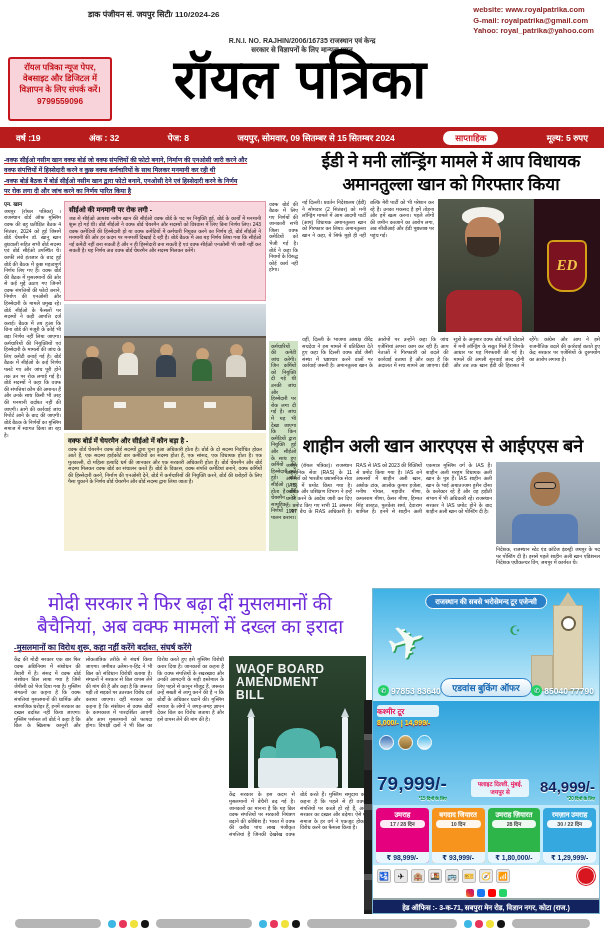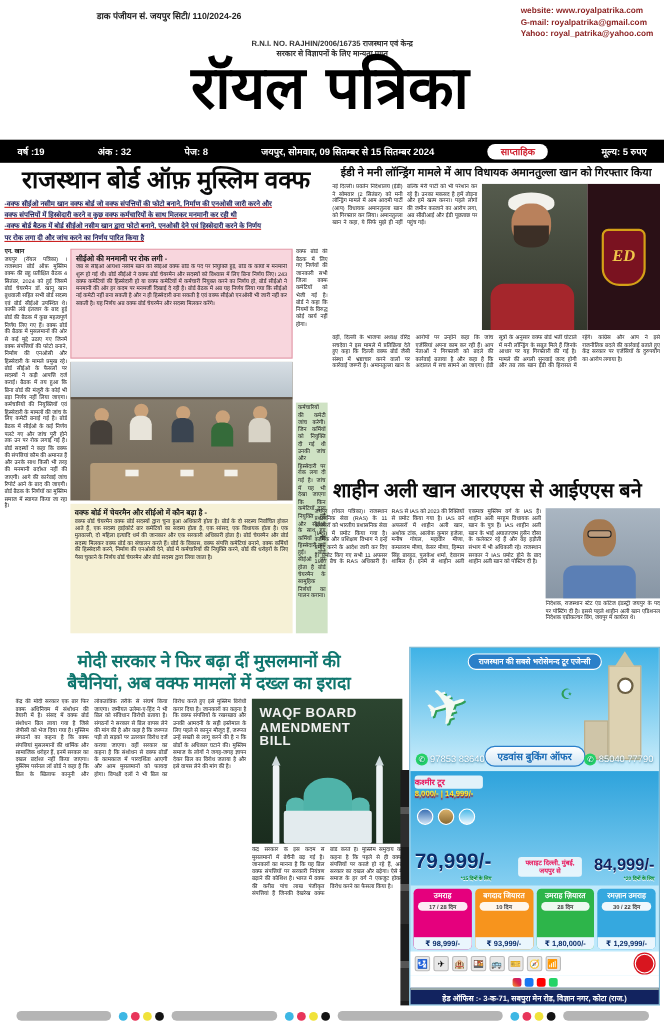--- a/index.html
+++ b/index.html
@@ -11,21 +11,21 @@
   .postal { position:absolute; left:88px; top:8px; font-size:8px; font-weight:bold; color:#222; }
   .contacts { position:absolute; right:10px; top:5px; font-size:7.5px; font-weight:bold; color:#8a1f1f; line-height:1.4; }
   .rni { position:absolute; left:150px; right:150px; top:36px; text-align:center; font-size:7px; font-weight:bold; color:#333; line-height:1.35; }
 
   
   .adbox-left { position:absolute; left:8px; top:57px; width:104px; height:64px; background:#f9d3da; border:2px solid #c4161c; border-radius:3px; color:#c4161c; font-weight:bold; font-size:8.3px; text-align:center; padding:3px 2px; line-height:1.35; }
   .main-title { position:absolute; left:112px; right:116px; top:46px; text-align:center; font-size:54px; line-height:1.25; font-weight:900; color:#000; white-space:nowrap; font-family:"DejaVu Sans",sans-serif; }
   .adbox-right { position:absolute; right:8px; top:57px; width:104px; height:67px; background:#d21e2e; border-radius:4px; color:#fff; font-weight:bold; font-size:10.5px; text-align:center; padding:7px 4px; line-height:1.4; }
 
   
-  .datebar { position:absolute; left:0; right:0; top:127px; height:21px; background:#000000; color:#fff; display:flex; align-items:center; justify-content:space-between; font-size:8.6px; font-weight:bold; padding:0 16px; }
+  .datebar { position:absolute; left:0; right:0; top:127px; height:21px; background:#b91c1c; color:#fff; display:flex; align-items:center; justify-content:space-between; font-size:8.6px; font-weight:bold; padding:0 16px; }
   .weekly-pill { background:#fff; color:#cf1f2d; padding:1px 12px; border-radius:9px; }
 
   
   .lead { position:absolute; left:4px; top:151px; width:294px; }
   .lead-hl { font-size:22px; font-weight:900; text-align:center; line-height:1.16; color:#0b0b0b; }
   .lead-sub { margin-top:4px; font-size:6.3px; font-weight:bold; color:#26265e; line-height:1.65; }
   .lead-sub p { text-decoration:underline; text-decoration-color:#cc2222; }
   .lead-row { display:flex; gap:3px; margin-top:4px; height:350px; overflow:hidden; }
   .tiny { font-size:5px; line-height:1.32; color:#161616; text-align:justify; overflow:hidden; }
   .lead-colA { width:57px; }
@@ -39,21 +39,21 @@
   .mp-paper { position:absolute; width:12px; height:6px; background:#f3f1ea; bottom:22px; }
   .head { position:absolute; width:13px; height:13px; border-radius:50%; background:#caa27a; }
   .torso { position:absolute; width:20px; height:22px; border-radius:8px 8px 0 0; }
   .yellowbox { background:#f6f1d6; padding:3px 4px; flex:1; overflow:hidden; }
   .lead-colB { width:29px; display:flex; flex-direction:column; }
   .colB-top { height:140px; overflow:hidden; }
   .colB-green { flex:1; background:#cfe2c4; padding:2px; overflow:hidden; }
 
   
   .ed { position:absolute; left:302px; top:149px; width:298px; }
-  .ed-hl { font-size:10px; font-weight:900; text-align:center; color:#0b0b0b; }
+  .ed-hl { font-size:17px; font-weight:900; text-align:center; color:#0b0b0b; }
   .ed-row1 { display:flex; gap:4px; margin-top:4px; height:133px; }
   .ed-cols { width:132px; column-count:2; column-gap:4px; }
   .ed-photo { flex:1; display:flex; overflow:hidden; }
   .amanat { width:96px; position:relative; background:linear-gradient(#555b4d,#33372c); }
   .am-cap { position:absolute; left:24px; top:8px; width:42px; height:18px; background:#f2f1ec; border-radius:50% 50% 40% 40%; }
   .am-face { position:absolute; left:27px; top:18px; width:36px; height:38px; background:#b9815c; border-radius:45%; }
   .am-beard { position:absolute; left:29px; top:38px; width:32px; height:20px; background:#3c2f26; border-radius:0 0 45% 45%; }
   .am-jacket { position:absolute; left:8px; bottom:0; width:76px; height:42px; background:#a5262c; border-radius:12px 12px 0 0; }
   .edlogo { width:66px; position:relative; background:#2a1016; display:flex; align-items:center; justify-content:center; }
   .ed-shield { width:40px; height:52px; background:#7a1220; border:2px solid #d4a017; border-radius:6px 6px 16px 16px; display:flex; align-items:center; justify-content:center; color:#f0c64a; font-weight:900; font-style:italic; font-size:15px; font-family:"Liberation Serif",serif; }
@@ -66,21 +66,21 @@
   .sh-cols { width:206px; column-count:3; column-gap:4px; }
   .sh-right { flex:1; }
   .sh-photo { height:82px; position:relative; background:linear-gradient(#aab6c2,#8795a4); overflow:hidden; }
   .sh-face { position:absolute; left:34px; top:10px; width:30px; height:34px; background:#a57a52; border-radius:45%; }
   .sh-glass { position:absolute; left:38px; top:20px; width:22px; height:7px; border:1.5px solid #222; border-radius:3px; background:rgba(255,255,255,.25); }
   .sh-shirt { position:absolute; left:16px; bottom:0; width:66px; height:30px; background:#5b7fb5; border-radius:10px 10px 0 0; }
   .sh-cap { margin-top:2px; }
 
   
   .modi { position:absolute; left:14px; top:592px; width:352px; }
-  .modi-hl { font-size:16px; font-weight:700; text-align:center; line-height:1.22; color:#0f766e; }
+  .modi-hl { font-size:19px; font-weight:400; text-align:center; line-height:1.22; color:#6d28d9; }
   .modi-sub { margin-top:3px; font-size:8px; font-weight:bold; color:#23235a; text-decoration:underline; text-decoration-color:#cc2222; }
   .modi-row { display:flex; gap:5px; margin-top:4px; height:250px; overflow:hidden; }
   .modi-cols { width:210px; column-count:3; column-gap:5px; }
   .modi-right { flex:1; display:flex; flex-direction:column; gap:3px; }
   .waqfimg { height:132px; position:relative; background:linear-gradient(#2c4530,#1a2c1e); overflow:hidden; }
   .waqf-title { position:absolute; left:7px; top:7px; color:#f2f2f2; font-weight:900; font-size:12px; line-height:1.05; letter-spacing:.5px; }
   .mosque { position:absolute; left:50%; transform:translateX(-50%); bottom:0; width:104px; height:86px; }
   .mq-base { position:absolute; left:12px; right:12px; bottom:0; height:30px; background:#e3ebee; border-radius:2px; }
   .mq-dome { position:absolute; left:30px; bottom:26px; width:44px; height:34px; background:#4fb3a9; border-radius:50% 50% 8% 8%; }
   .mq-dome-s { position:absolute; bottom:28px; width:18px; height:14px; background:#57b8ae; border-radius:50% 50% 10% 10%; }
@@ -92,21 +92,21 @@
   .photo-strip { position:absolute; left:364px; top:700px; width:8px; height:214px; background:repeating-linear-gradient(#1c1c1c 0 34px, #565656 34px 40px, #2e2e2e 40px 70px); }
   .ad { position:absolute; left:372px; top:588px; width:228px; height:326px; border:1px solid #7fb6cf; background:#bfe9fb; overflow:hidden; }
   .ad-sky { height:112px; position:relative; background:linear-gradient(#3fb2e6,#cdeefb); overflow:hidden; }
   .ad-tagline { position:absolute; top:5px; left:50%; transform:translateX(-50%); background:#2a7fc9; border:1px solid #fff; color:#fff; font-size:7px; font-weight:bold; padding:2px 9px; border-radius:9px; white-space:nowrap; }
   .plane { position:absolute; left:14px; top:26px; font-size:46px; color:#f4faf4; transform:rotate(-18deg); text-shadow:1px 2px 0 #2f9e57; }
   .crescent { position:absolute; right:78px; top:34px; font-size:13px; color:#2f9e57; }
   .tower { position:absolute; right:16px; top:16px; width:30px; height:86px; background:#ddd2b2; border:1px solid #b9ad8c; }
   .tower:before { content:""; position:absolute; top:-14px; left:5px; border-left:9px solid transparent; border-right:9px solid transparent; border-bottom:14px solid #cfc3a0; }
   .tower-clock { position:absolute; left:7px; top:10px; width:15px; height:15px; background:#fff; border:2px solid #6b5f43; border-radius:50%; }
   .tower-side { position:absolute; right:46px; top:66px; width:22px; height:36px; background:#cfc5a8; border:1px solid #b9ad8c; }
-  .wa { position:absolute; bottom:5px; color:#fff; font-weight:normal; font-size:8.5px; text-shadow:0 1px 2px #045a82; display:flex; gap:2px; }
+  .wa { position:absolute; bottom:5px; color:#fff; font-weight:bold; font-size:8.5px; text-shadow:0 1px 2px #045a82; display:flex; align-items:center; gap:2px; }
   .wa-left { left:5px; } .wa-right { right:5px; }
   .wa-ic { display:inline-flex; width:11px; height:11px; background:#25d366; border-radius:50%; color:#fff; font-size:7px; align-items:center; justify-content:center; }
   .ad-advance { position:absolute; bottom:4px; left:50%; transform:translateX(-50%); background:linear-gradient(#ffffff,#cfe6f5); border:1.5px solid #2a7fc9; color:#1467b3; font-weight:900; font-size:9px; padding:2px 11px; border-radius:10px; white-space:nowrap; }
   .ad-mid { height:104px; position:relative; background:linear-gradient(#2ea3dc,#85cff1); color:#fff; overflow:hidden; }
   .kashmir { position:absolute; left:4px; top:4px; width:62px; text-align:left; }
   .kash-t { color:#e8145a; font-weight:900; font-size:7.5px; background:rgba(255,255,255,.85); border-radius:3px; padding:1px 0; }
   .kash-p { color:#ffe92e; font-weight:900; font-size:7px; margin-top:2px; text-shadow:0 1px 1px #b00; }
   .circles { position:absolute; left:6px; top:34px; display:flex; gap:4px; }
   .circ { width:15px; height:15px; border-radius:50%; border:1.5px solid #fff; }
   .c1 { background:linear-gradient(#3a6fb3,#cfe3f5); } .c2 { background:linear-gradient(#d8b06a,#8a6a33); } .c3 { background:linear-gradient(#49b8e8,#eef8ff); }
@@ -151,34 +151,34 @@
   <div class="contacts">
     <div>website: www.royalpatrika.com</div>
     <div>G-mail: royalpatrika@gmail.com</div>
     <div>Yahoo: royal_patrika@yahoo.com</div>
   </div>
   <div class="rni">
     <div>R.N.I. NO. RAJHIN/2006/16735 राजस्थान एवं केन्द्र</div>
     <div>सरकार से विज्ञापनों के लिए मान्यता प्राप्त</div>
   </div>
 
+  <div class="adbox-left">रॉयल पत्रिका न्यूज पेपर, वेबसाइट और डिजिटल में विज्ञापन के लिए संपर्क करें। 9799559096</div>
   <div class="main-title">रॉयल पत्रिका</div>
 
   <div class="datebar">
     <span>वर्ष :19</span>
     <span>अंक : 32</span>
     <span>पेज: 8</span>
     <span>जयपुर, सोमवार, 09 सितम्बर से 15 सितम्बर 2024</span>
     <span class="weekly-pill">साप्ताहिक</span>
     <span>मूल्य: 5 रुपए</span>
   </div>
 
   <div class="lead">
     <div class="lead-hl">
-      <div>राजस्थान बोर्ड ऑफ़ मुस्लिम वक्फ</div>
     </div>
     <div class="lead-sub">
       <p>-वक्फ सीईओ नसीम खान वक्फ बोर्ड जो वक्फ संपत्तियों की फोटो बनाने, निर्माण की एनओसी जारी करने और</p>
       <p>वक्फ संपत्तियों में हिस्सेदारी करने व कुछ वक्फ कर्मचारियों के साथ मिलकर मनमानी कर रही थी</p>
       <p>-वक्फ बोर्ड बैठक में बोर्ड सीईओ नसीम खान द्वारा फोटो बनाने, एनओसी देने एवं हिस्सेदारी करने के निर्णय</p>
       <p>पर रोक लगा दी और जांच करने का निर्णय पारित किया है</p>
     </div>
     <div class="lead-row">
       <div class="lead-colA tiny">
         <div class="byline">एन. खान</div>
@@ -250,20 +250,21 @@
         <div class="sh-cap tiny">निदेशक, राजस्थान स्टेट एंड कॉटेज इंडस्ट्री जयपुर के पद पर पोस्टिंग दी है। इससे पहले शाहीन अली खान एडिशनल निदेशक एग्रीकल्चर विंग, जयपुर में कार्यरत थे।</div>
       </div>
     </div>
   </div>
 
   <div class="modi">
     <div class="modi-hl">
       <div>मोदी सरकार ने फिर बढ़ा दीं मुसलमानों की</div>
       <div>बैचैनियां, अब वक्फ मामलों  में दख्ल का इरादा</div>
     </div>
+    <div class="modi-sub">-मुसलमानों का विरोध शुरू, कहा नहीं करेंगे बर्दाश्त, संघर्ष करेंगे</div>
     <div class="modi-row">
       <div class="modi-cols tiny">केंद्र की मोदी सरकार एक बार फिर वक्फ अधिनियम में संशोधन की तैयारी में है। संसद में वक्फ बोर्ड संशोधन बिल लाया गया है जिसे जेपीसी को भेज दिया गया है। मुस्लिम संगठनों का कहना है कि वक्फ संपत्तियां मुसलमानों की धार्मिक और सामाजिक धरोहर हैं, इनमें सरकार का दखल बर्दाश्त नहीं किया जाएगा। मुस्लिम पर्सनल लॉ बोर्ड ने कहा है कि बिल के खिलाफ कानूनी और लोकतांत्रिक तरीके से संघर्ष किया जाएगा। जमीयत उलेमा-ए-हिंद ने भी बिल को संविधान विरोधी बताया है। संगठनों ने सरकार से बिल वापस लेने की मांग की है और कहा है कि जरूरत पड़ी तो सड़कों पर उतरकर विरोध दर्ज कराया जाएगा। वहीं सरकार का कहना है कि संशोधन से वक्फ बोर्डों के कामकाज में पारदर्शिता आएगी और आम मुसलमानों को फायदा होगा। विपक्षी दलों ने भी बिल का विरोध करते हुए इसे मुस्लिम विरोधी करार दिया है। जानकारों का कहना है कि वक्फ संपत्तियों के रखरखाव और उनकी आमदनी के सही इस्तेमाल के लिए पहले से कानून मौजूद हैं, जरूरत उन्हें सख्ती से लागू करने की है न कि बोर्डों के अधिकार घटाने की। मुस्लिम समाज के लोगों ने जगह-जगह ज्ञापन देकर बिल का विरोध जताया है और इसे वापस लेने की मांग की है।</div>
       <div class="modi-right">
         <div class="waqfimg">
           <div class="waqf-title">
             <div>WAQF BOARD</div>
             <div>AMENDMENT</div>
             <div>BILL</div>
           </div>
           <div class="mosque">

